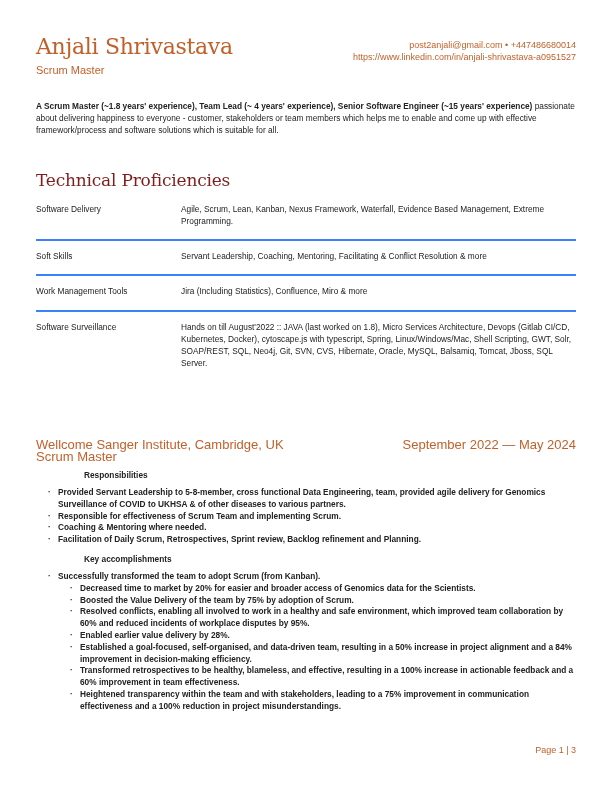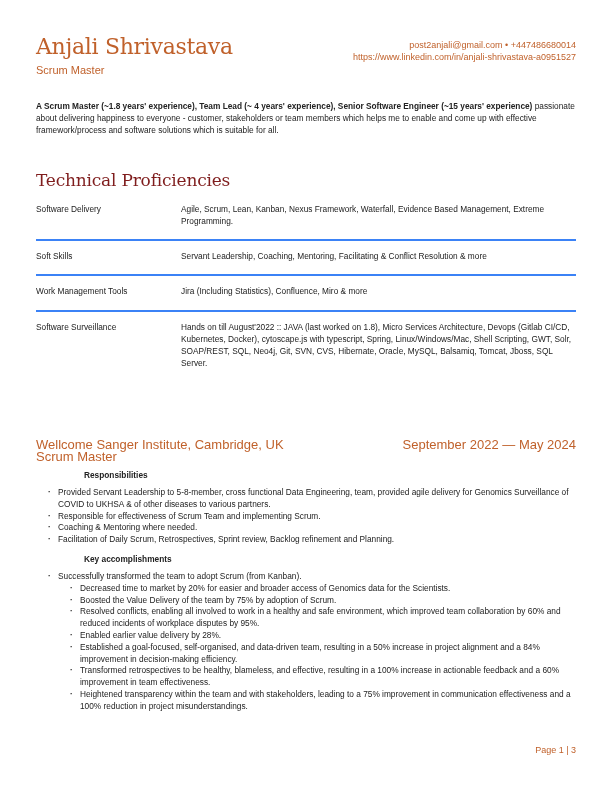--- a/index.html
+++ b/index.html
@@ -13,21 +13,21 @@
   .summary b { font-weight: bold; }
   .section-title { position: absolute; left: 0; font-family: "DejaVu Serif", serif; font-size: 17px; color: #7f1d1d; letter-spacing: -0.2px; }
   .prof-table { position: absolute; left: 0; top: 198px; width: 540px; }
   .prof-row { display: flex; border-bottom: 2px solid #3b82f6; font-size: 8.3px; line-height: 11.8px; }
   .prof-row:last-child { border-bottom: none; }
   .prof-key { width: 145px; flex-shrink: 0; }
   .prof-val { flex: 1; }
   .job-head { position: absolute; left: 0; top: 439px; width: 540px; font-size: 13px; color: #c0612b; line-height: 11.5px; }
   .job-dates { position: absolute; right: 0; top: 0; }
   .sub-title { position: absolute; left: 0; font-size: 8.3px; font-weight: bold; color: #222; margin-left: 48px; }
-  ul { margin: 0; padding: 0; list-style: none; }
+  ul { margin: 0; padding: 0; list-style: none; font-weight: bold; }
   .list { position: absolute; left: 12px; width: 528px; font-size: 8.3px; line-height: 11.8px; }
   .list li { position: relative; padding-left: 10px; }
   .list li::before { content: "·"; position: absolute; left: 0; top: 0; font-weight: bold; }
   .list ul.nested { padding-left: 12px; }
   .footer { position: absolute; right: 36px; top: 745px; font-size: 9px; color: #c0612b; }
 </style>
 </head>
 <body>
 
 <div class="page">

